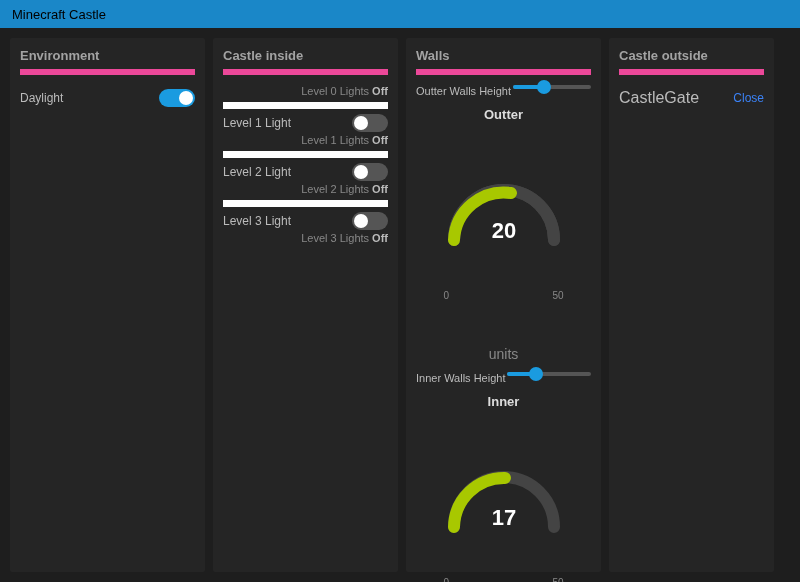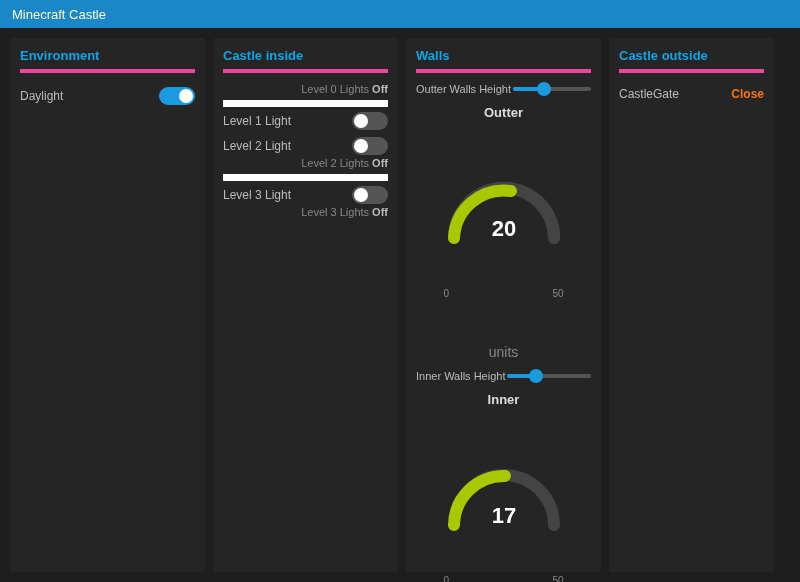--- a/index.html
+++ b/index.html
@@ -14,21 +14,21 @@
 
     
     .title-bar {
       background: #1a87c8;
       height: 28px;
       display: flex;
       align-items: center;
       padding: 0 12px;
     }
     .title-bar span {
-      color: #fef9c3;
+      color: #000000;
       font-size: 13px;
       font-weight: 500;
     }
 
     
     .main {
       display: flex;
       flex-direction: row;
       padding: 10px;
       gap: 8px;
@@ -38,25 +38,25 @@
     
     .panel {
       background: #252525;
       border-radius: 2px;
       padding: 10px;
       display: flex;
       flex-direction: column;
     }
 
     .panel-title {
-      color: #0ea5e9;
+      color: #a3a3a3;
       font-size: 13px;
       font-weight: 600;
       margin-bottom: 10px;
-      border-bottom: 4px solid #ec4899;
+      border-bottom: 6px solid #ec4899;
       padding-bottom: 6px;
     }
 
     
     .env-panel {
       width: 195px;
     }
 
     .env-row {
       display: flex;
@@ -125,21 +125,21 @@
       font-weight: 600;
     }
 
     
     .walls-panel {
       width: 195px;
     }
 
     .walls-slider-row {
       display: flex;
-      align-items: center;
+      align-items: flex-start;
       gap: 2px;
       margin-bottom: 6px;
     }
     .walls-slider-label {
       font-size: 11px;
       color: #bbb;
       flex-shrink: 0;
     }
 
     
@@ -204,30 +204,30 @@
     .outside-panel {
       width: 165px;
     }
     .gate-row {
       display: flex;
       align-items: center;
       justify-content: space-between;
       padding: 4px 0;
     }
     .gate-label {
-      font-size: 12px;
+      font-size: 16px;
       color: #bbb;
     }
     .gate-value {
       font-size: 12px;
       color: #bbb;
     }
     .gate-value .bold {
-      font-weight: 700;
-      color: #f97316;
+      font-weight: 400;
+      color: #3b82f6;
     }
   </style>
 </head>
 <body>
 
 <div class="title-bar">
   <span>Minecraft Castle</span>
 </div>
 
 <div class="main">
@@ -243,20 +243,23 @@
   <div class="panel inside-panel">
     <div class="panel-title">Castle inside</div>
 
     <div class="light-status-row">
       Level 0 Lights <span class="bold">Off</span>
     </div>
 
     <div class="light-row">
       <span class="light-label">Level 1 Light</span>
       <div class="toggle off"></div>
+    </div>
+    <div class="light-status-row">
+      Level 1 Lights <span class="bold">Off</span>
     </div>
 
     <div class="light-row">
       <span class="light-label">Level 2 Light</span>
       <div class="toggle off"></div>
     </div>
     <div class="light-status-row">
       Level 2 Lights <span class="bold">Off</span>
     </div>
 

